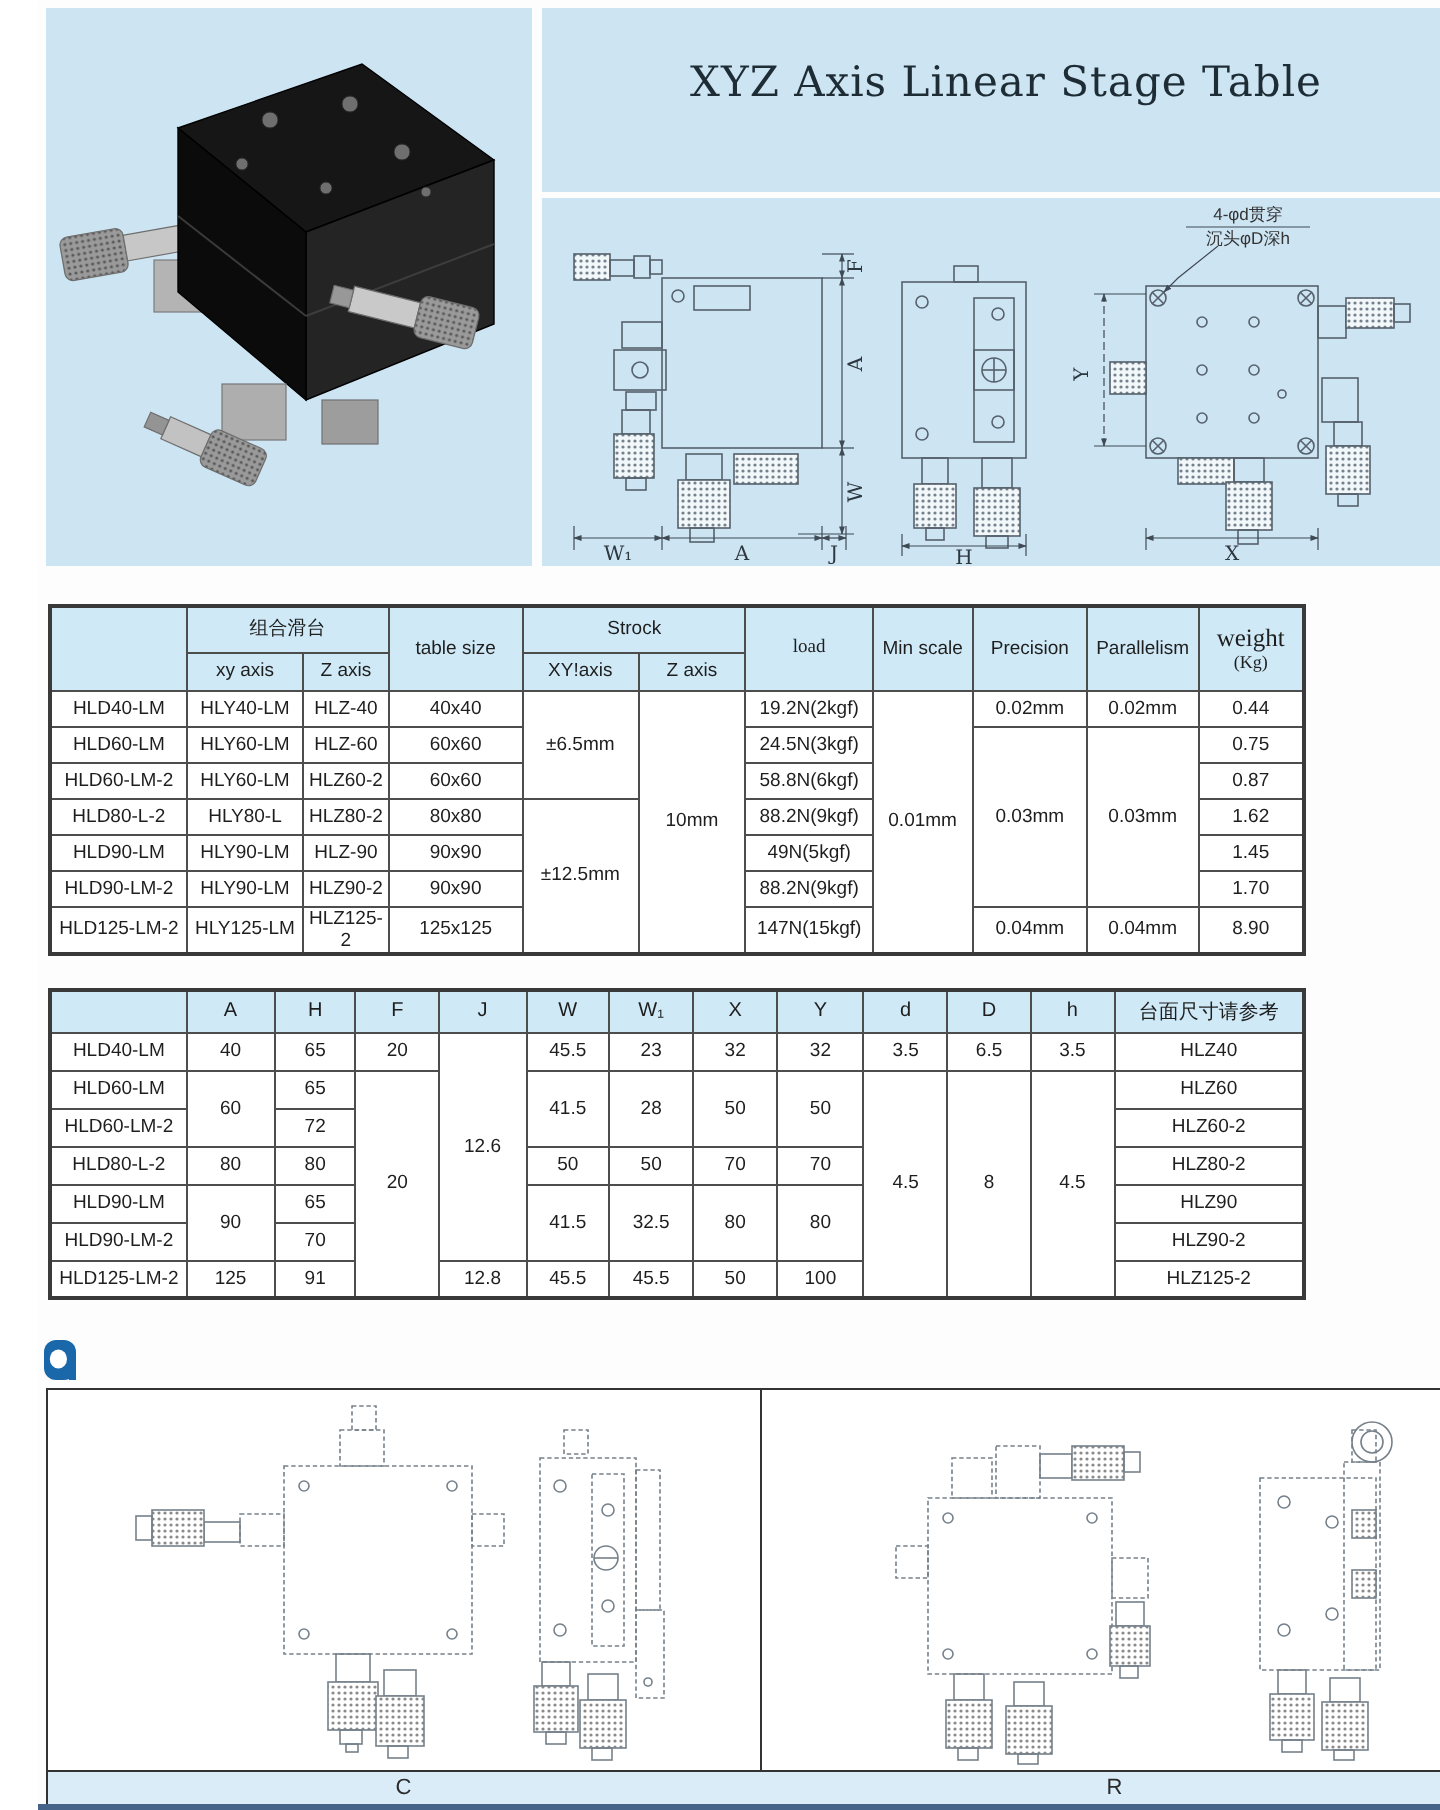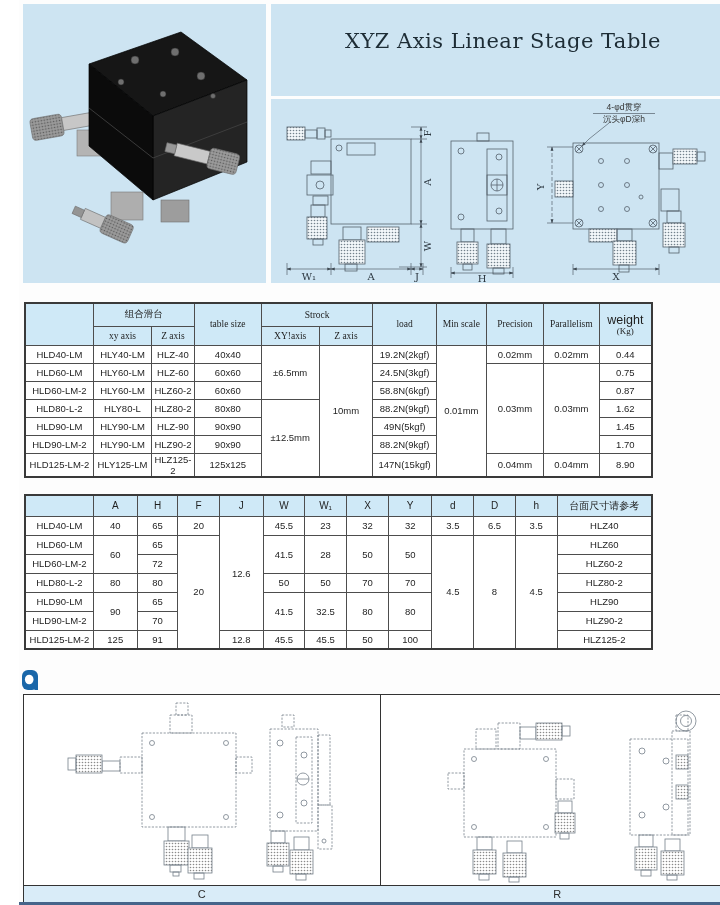--- a/index.html
+++ b/index.html
@@ -11,26 +11,26 @@
   .panel-drawing{left:252px;top:99px;width:464px;height:184px;}
   .title{margin:0;padding-top:25px;text-align:center;font-family:"DejaVu Serif","Liberation Serif",serif;
          font-weight:normal;font-size:21px;color:#1d2c35;letter-spacing:.5px;}
   .spec-table{position:absolute;left:5px;width:629px;border-collapse:collapse;table-layout:fixed;
               background:#fff;border:2px solid #3a3a3a;}
   .spec-table td,.spec-table th{border:1px solid #4d4d4d;text-align:center;font-size:9.5px;
               font-weight:normal;padding:0;color:#1e1e1e;overflow:hidden;}
   .t1{top:302px;}
   .t2{top:494px;}
   .hd{background:#cfe9f7;}
-  .hserif{font-family:Liberation Serif, serif;font-size:13px;}
-  .hsmall{font-family:Liberation Serif, serif;font-size:10.5px;}
+  .hserif{font-family:Liberation Sans, sans-serif;font-size:13px;}
+  .hsmall{font-family:Liberation Sans, sans-serif;font-size:10.5px;}
   .hload{font-family:"Liberation Serif",serif;font-size:16px;}
   .hcjk{font-size:10px;}
   .wunit{font-family:"Liberation Serif",serif;font-size:9px;display:block;margin-top:-1px;}
-  .wtop{font-family:Liberation Sans, sans-serif;font-size:12.5px;display:block;}
+  .wtop{font-family:Liberation Serif, serif;font-size:12.5px;display:block;}
   .model{text-align:left;padding-left:4px;}
   .t1 tr{height:18px;}
   .t1 tr.h1{height:23px;} .t1 tr.h2{height:19px;}
   .t2 tr{height:19px;}
   .t2 tr.h1{height:21px;}
   .t2 .hd{font-size:10px;}
   .logo{position:absolute;left:2px;top:670px;}
   .bottom-box{position:absolute;left:4px;top:694px;width:711px;height:208px;border:1px solid #333;background:#fff;}
   .bottom-divider{position:absolute;left:50%;top:0;bottom:0;width:1px;background:#333;}
   .bottom-footer{position:absolute;left:0;right:0;bottom:0;height:17px;background:#d9ecf8;

